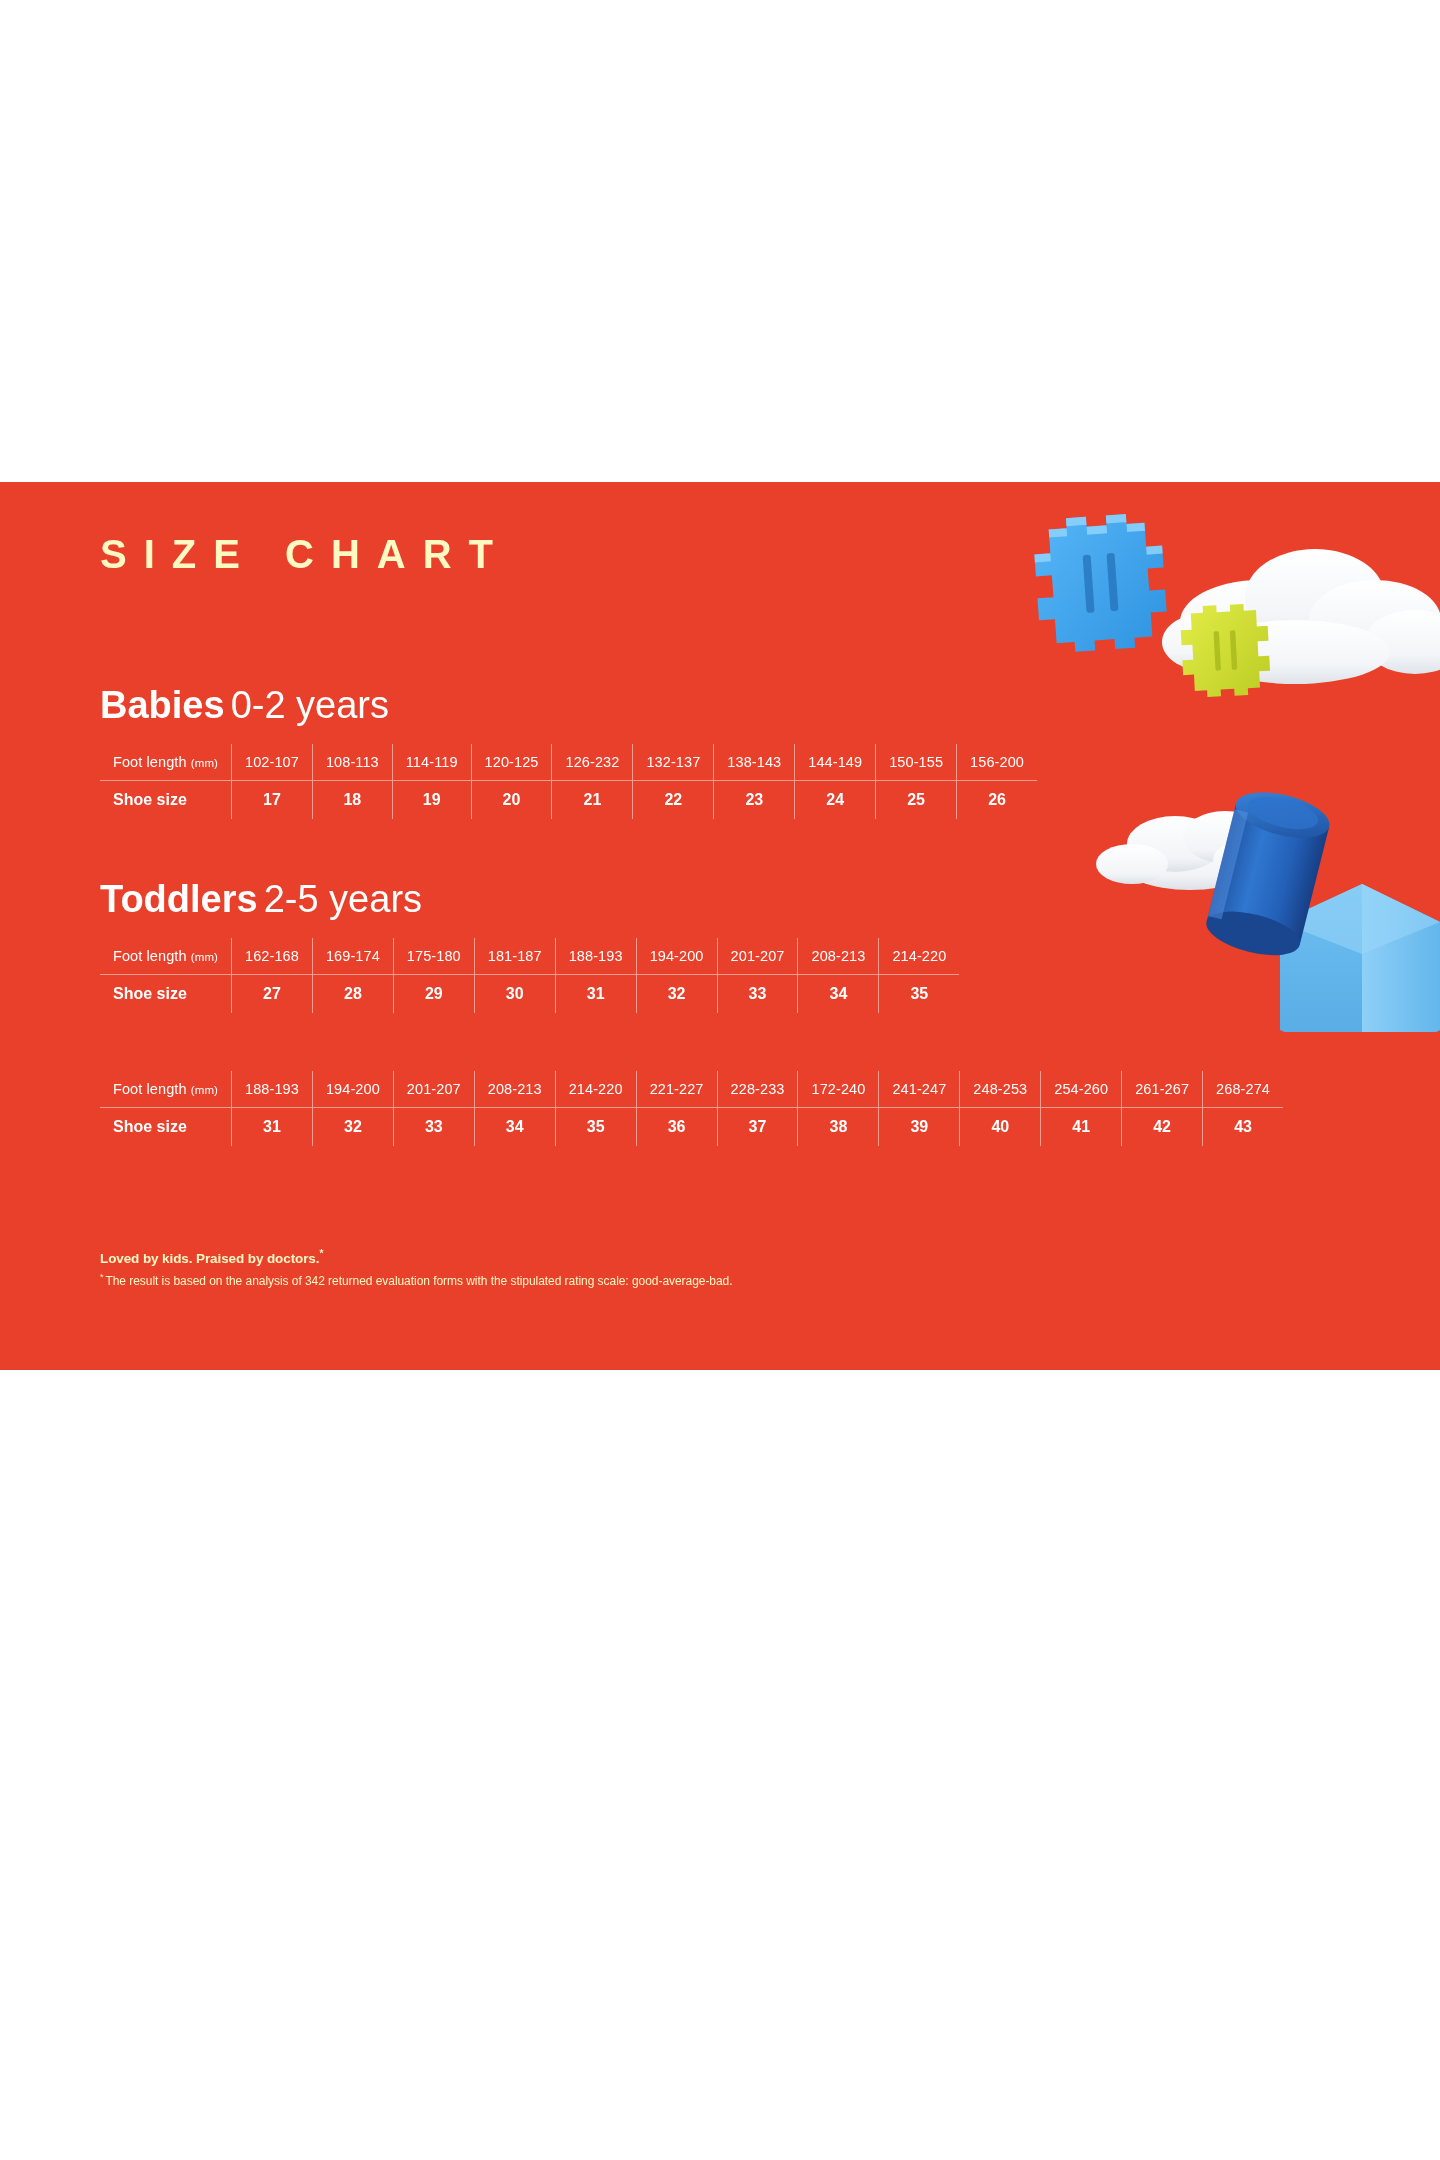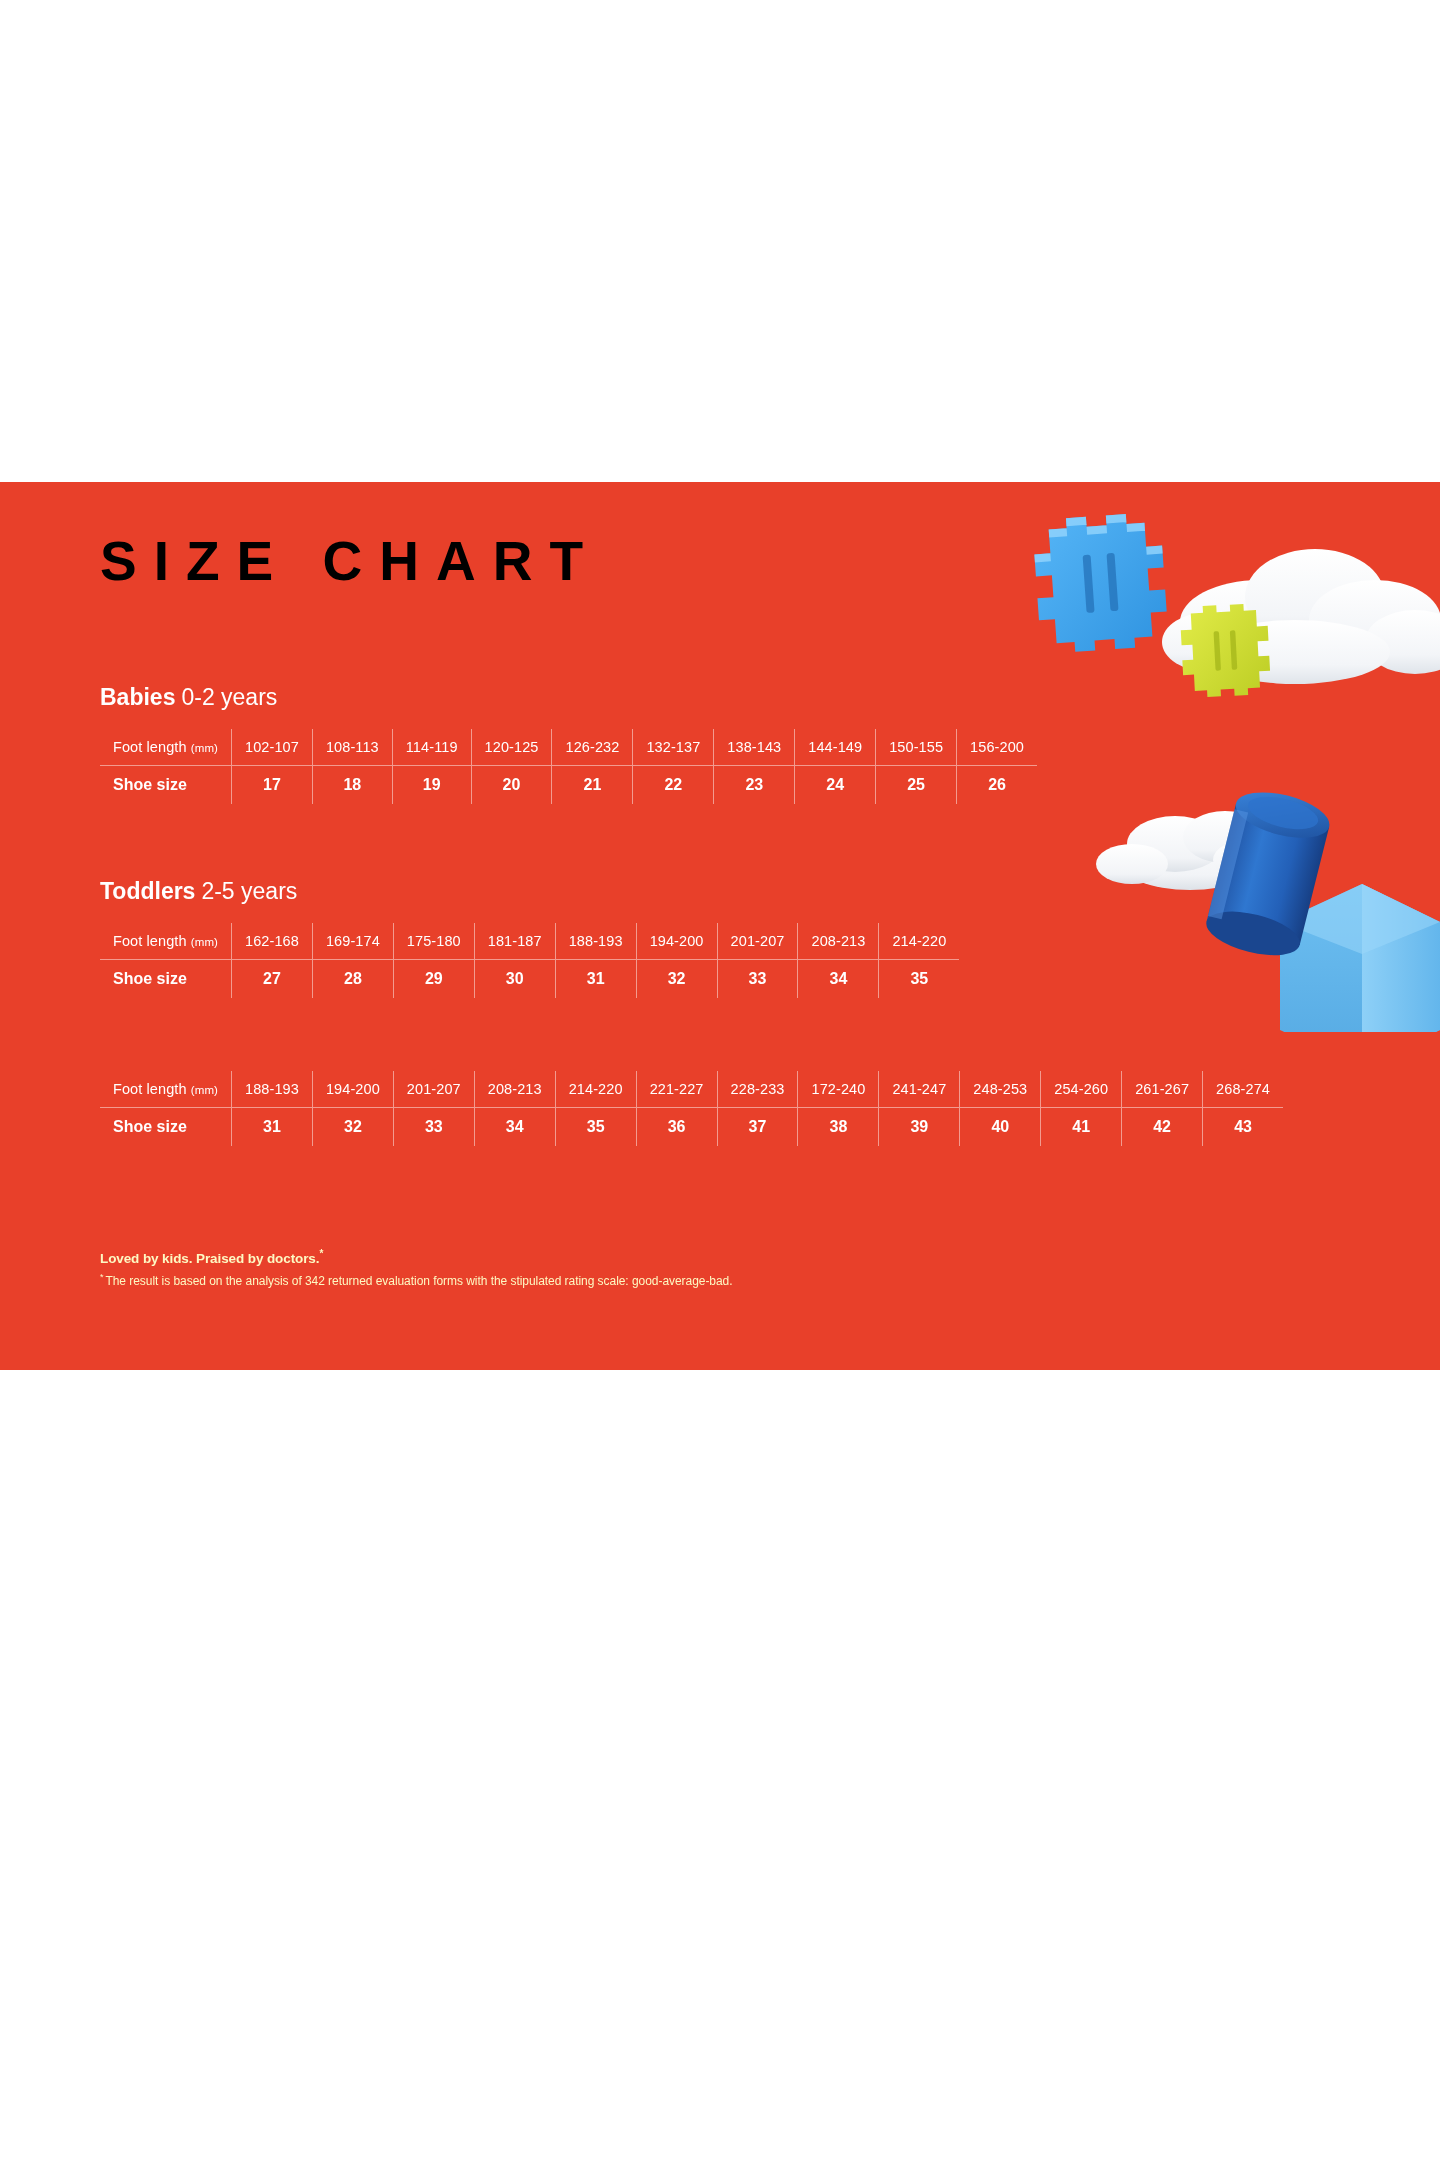--- a/index.html
+++ b/index.html
@@ -26,40 +26,40 @@
     height: 888px;
     background: #e8402a;
     overflow: hidden;
   }
 
   
   .title {
     position: absolute;
     left: 100px;
     top: 52px;
-    font-size: 55px;
-    font-weight: 700;
-    color: #000000;
+    font-size: 40px;
+    font-weight: 700;
+    color: #fef9c3;
     letter-spacing: 17px;
     line-height: 1;
     white-space: nowrap;
   }
 
   
   .section {
     position: absolute;
     left: 100px;
   }
   .section-babies   { top: 204px; }
   .section-toddlers { top: 398px; }
   .section-kids     { top: 589px; }
 
   .section-heading {
     color: #ffffff;
-    font-size: 23px;
+    font-size: 38px;
     line-height: 1;
     margin: 0 0 20px 0;
     white-space: nowrap;
   }
   .section-heading .grp {
     font-weight: 700;
   }
   .section-heading .age {
     font-weight: 400;
     margin-left: 6px;

